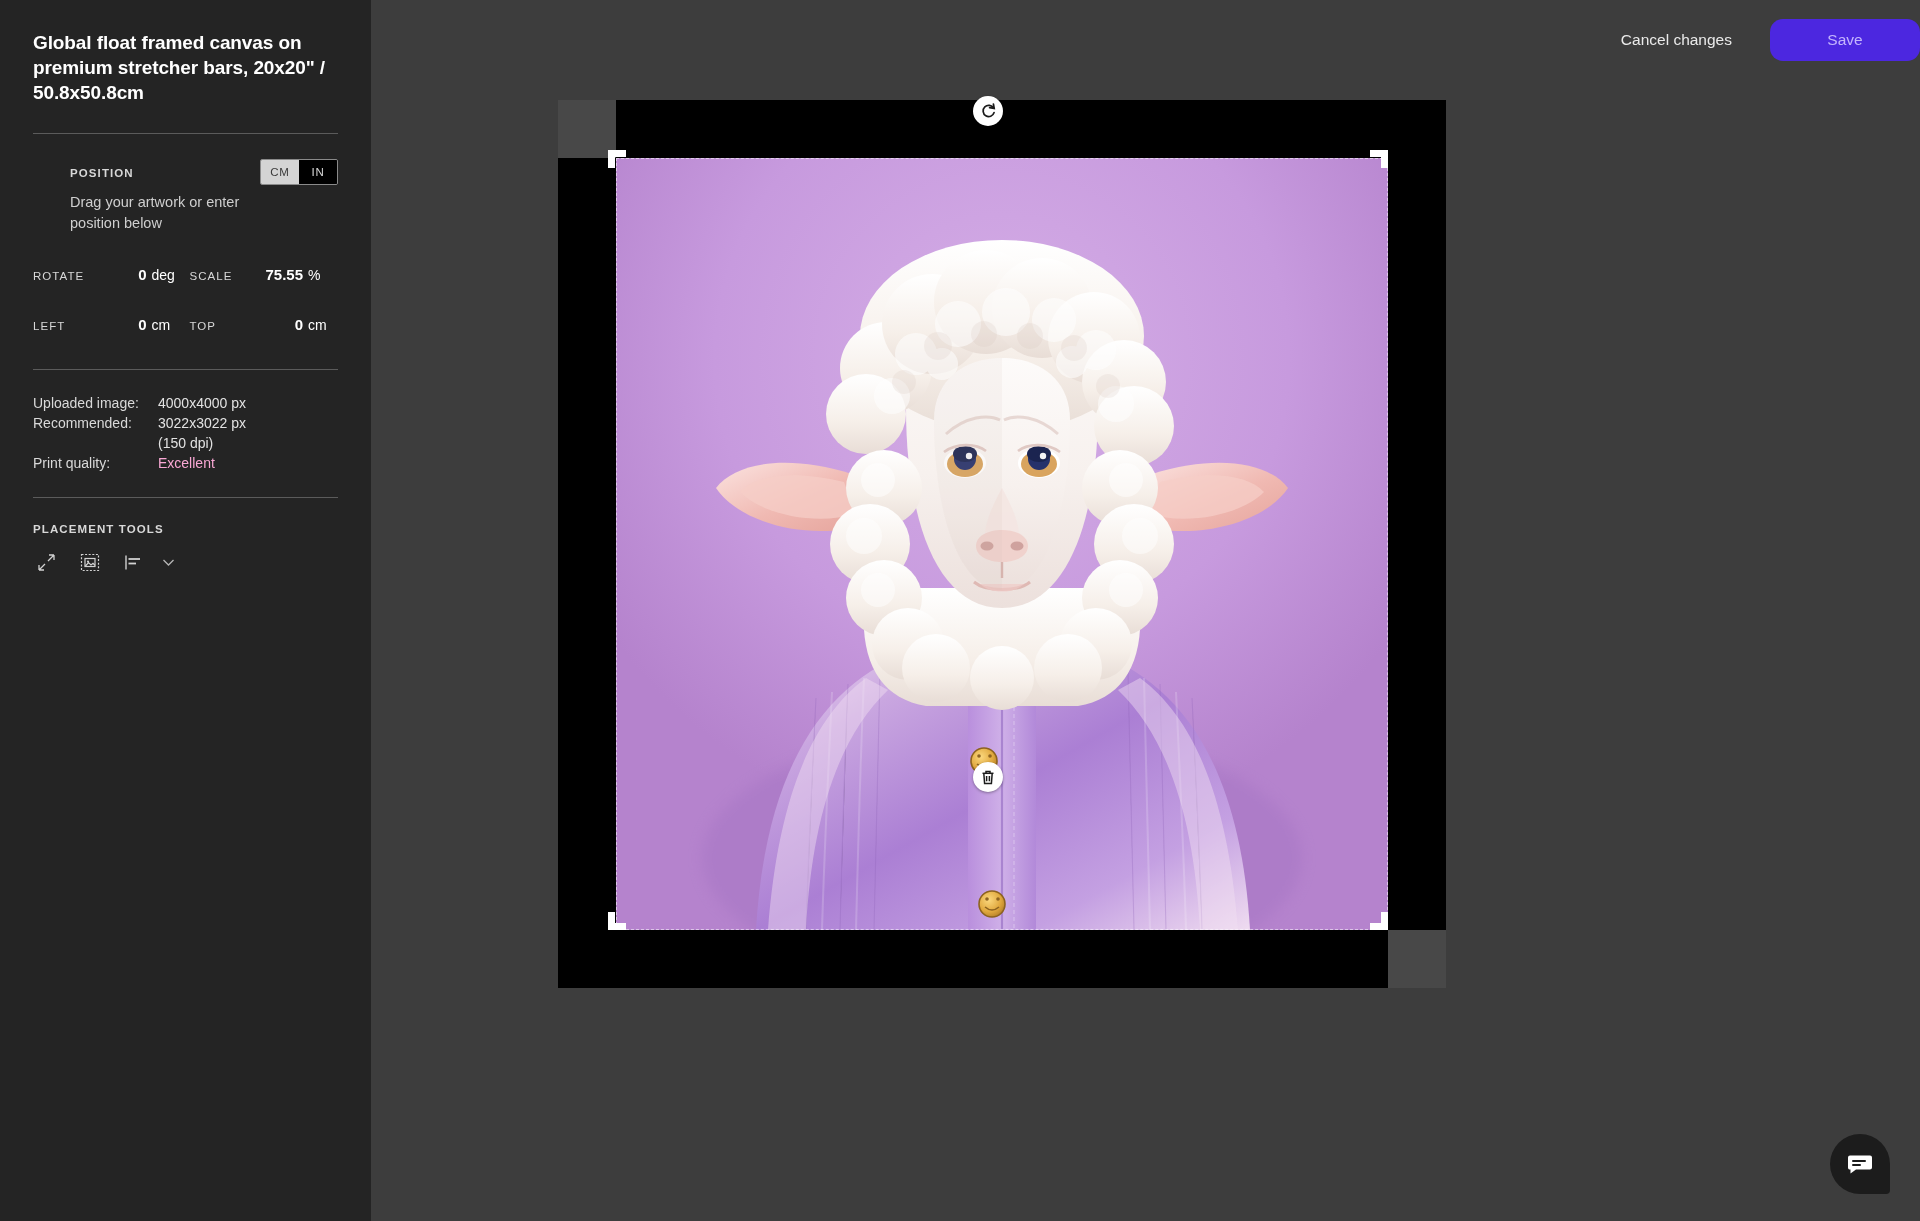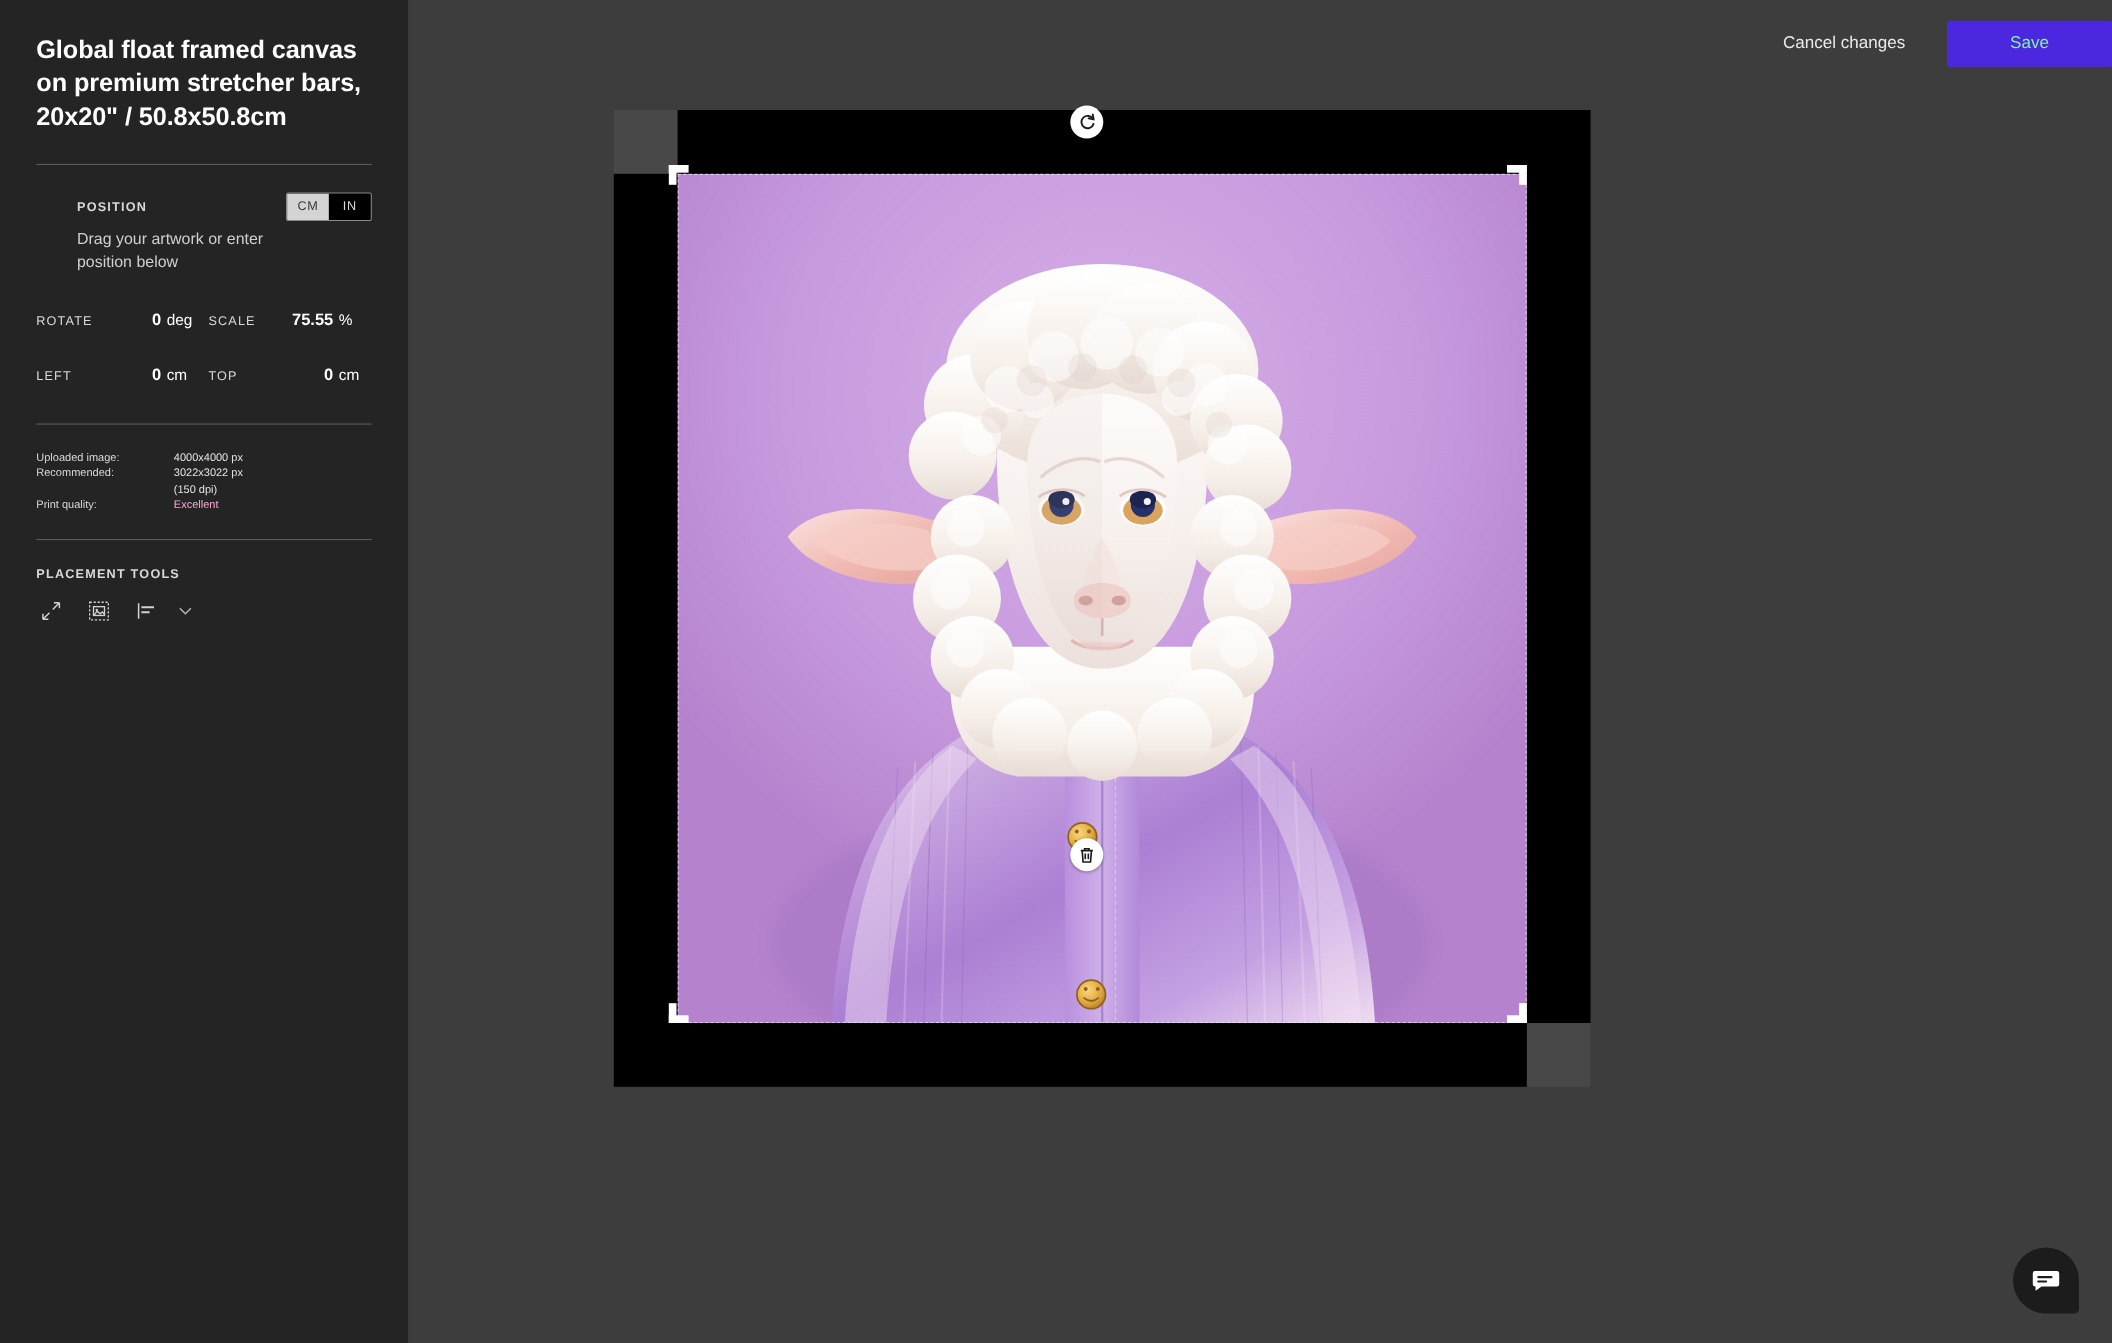--- a/index.html
+++ b/index.html
@@ -24,21 +24,21 @@
   .sidebar {
     width: 371px;
     height: 1221px;
     background: #242424;
     flex: 0 0 371px;
     padding: 30px 33px 0 33px;
     position: relative;
   }
 
   .panel-title {
-    font-size: 23px;
+    font-size: 19px;
     font-weight: bold;
     line-height: 1.32;
     color: #ffffff;
     letter-spacing: -0.1px;
   }
 
   .divider {
     height: 1px;
     background: #5b5b5b;
     margin: 28px 0 0 0;
@@ -135,21 +135,21 @@
     width: 30px;
   }
   .field.second { padding-left: 8px; }
   .field.second .field-value { width: 54px; }
 
   .divider2 { margin-top: 36px; }
 
   
   .info-table {
     margin-top: 24px;
-    font-size: 10px;
+    font-size: 14px;
     color: #d9d9d9;
     line-height: 1.42;
   }
   .info-row { display: flex; }
   .info-key { width: 125px; flex: 0 0 125px; }
   .info-val { color: #e2e2e2; }
   .info-val.good { color: #f9a8d4; }
 
   .divider3 { margin-top: 23px; }
 
@@ -203,23 +203,23 @@
     background: none;
     border: none;
     cursor: pointer;
     font-family: inherit;
     padding: 8px 10px;
   }
   .save-btn {
     width: 150px;
     height: 42px;
     background: #4c27e0;
-    color: #86efac;
+    color: #c4b5fd;
     border: none;
-    border-radius: 1px;
+    border-radius: 13px;
     font-size: 15.5px;
     cursor: pointer;
     font-family: inherit;
   }
 
   
   .stage {
     position: absolute;
     left: 187px;
     top: 100px;

